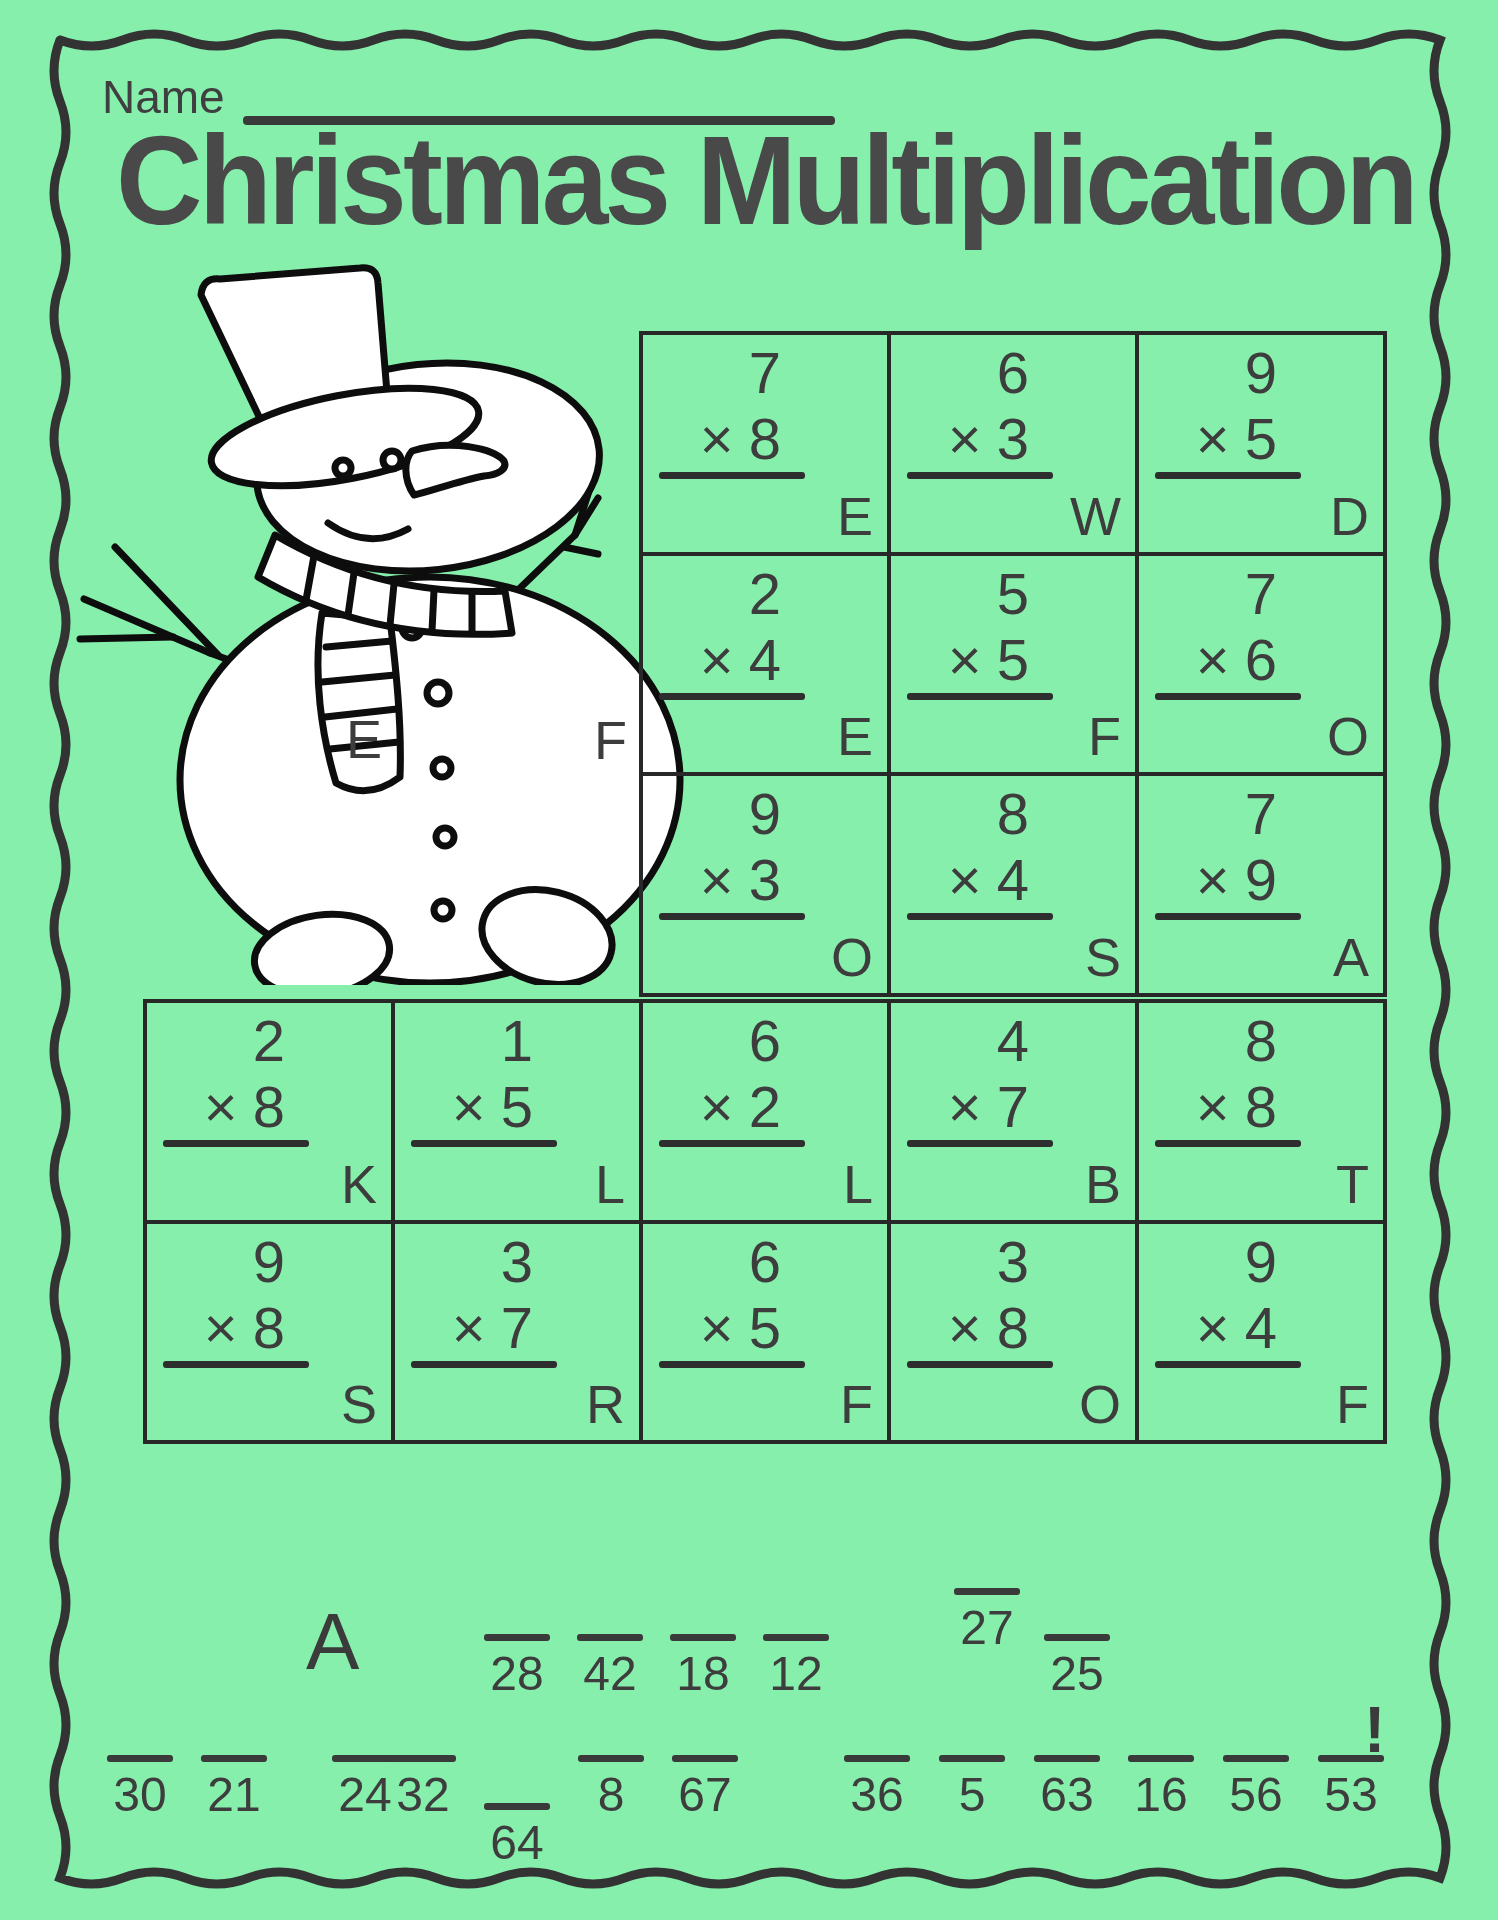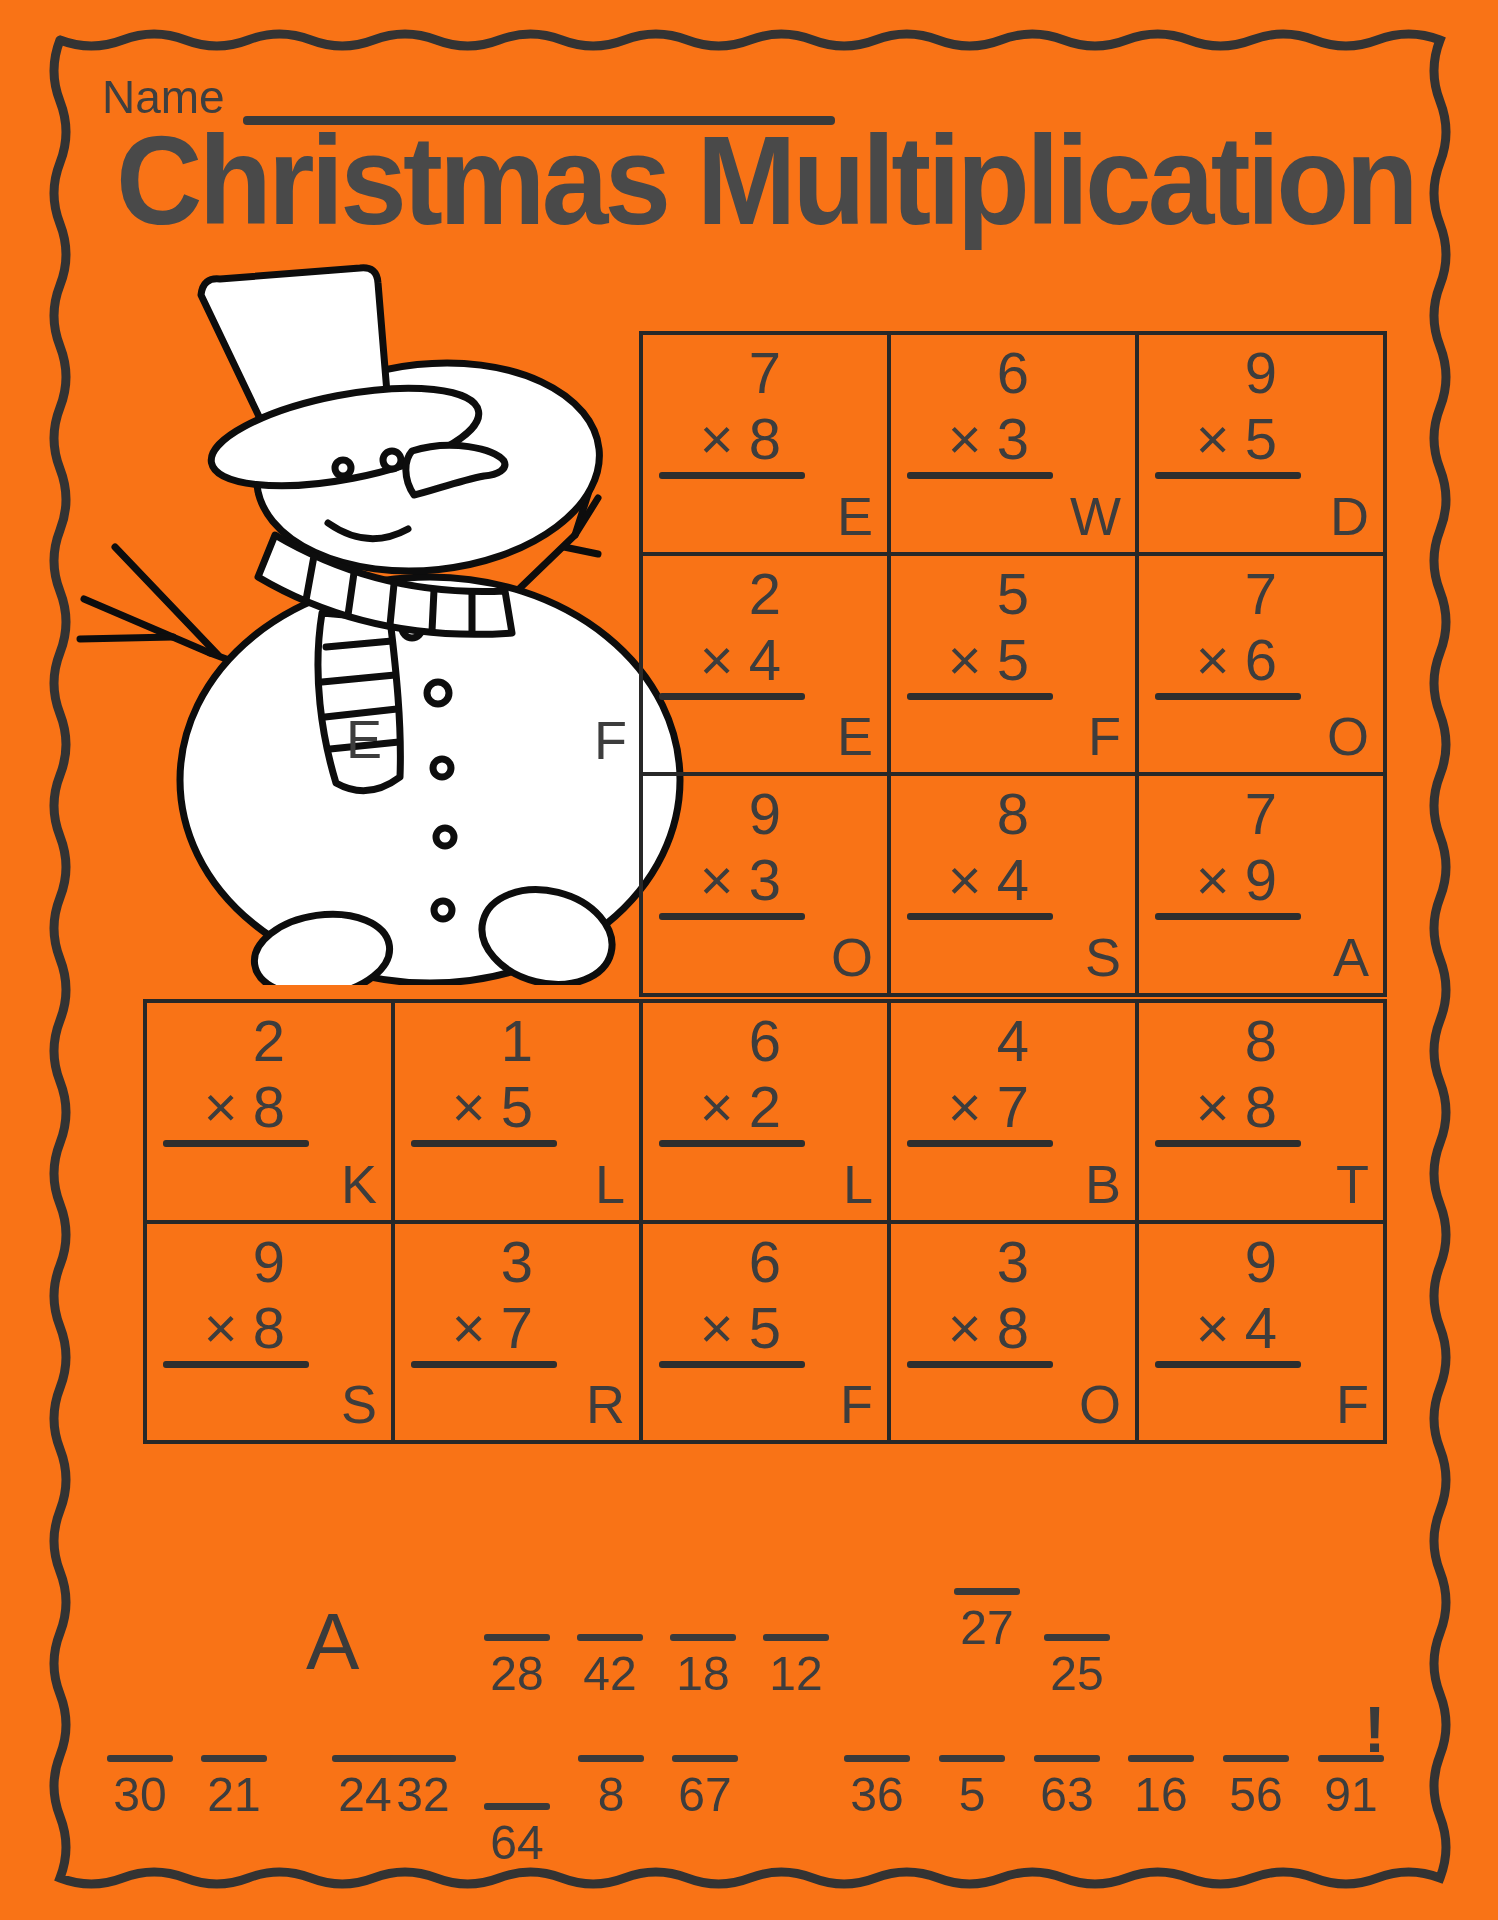--- a/index.html
+++ b/index.html
@@ -3,21 +3,21 @@
 <meta charset="utf-8">
 <style>
   :root{
     --ink:#3d3d3d;
     --grid:#282828;
     --border:#333333;
     --draw:#0d0d0d;
   }
   *{box-sizing:border-box}
   html,body{margin:0;padding:0;background:#fff}
-  .page{position:relative;width:1498px;height:1920px;background:#f97316;overflow:hidden;
+  .page{position:relative;width:1498px;height:1920px;background:#86efac;overflow:hidden;
         font-family:"Liberation Sans",sans-serif;color:var(--ink)}
   #border-svg{position:absolute;left:0;top:0;width:1498px;height:1920px}
   .name-label{position:absolute;left:102px;top:74px;font-size:46px;line-height:1;color:#3f3f3f}
   .name-line{position:absolute;left:243px;top:116px;width:592px;height:9px;background:#3a3a3a;border-radius:4px}
   .title{position:absolute;left:116px;top:118px;margin:0;font-size:126px;line-height:1;font-weight:bold;
          letter-spacing:-4px;color:#494949;white-space:nowrap;transform:scaleX(.95);transform-origin:left top}
   .snowman{position:absolute;left:70px;top:255px;width:660px;height:730px}
   .grid{position:absolute;display:grid;border:2px solid var(--grid);background:transparent}
   .cell{position:relative;border:2px solid var(--grid)}
   .num1{position:absolute;top:9px;left:0;width:138px;text-align:right;font-size:58px;line-height:1;color:var(--ink)}
@@ -294,18 +294,18 @@
       <div class="blank" style="left: 1128px; top: 1755px;">
         <div class="bar"></div>
         <span class="bnum">16</span>
       </div>
       <div class="blank" style="left: 1223px; top: 1755px;">
         <div class="bar"></div>
         <span class="bnum">56</span>
       </div>
       <div class="blank" style="left: 1318px; top: 1755px;">
         <div class="bar"></div>
-        <span class="bnum">91</span>
+        <span class="bnum">53</span>
       </div>
     </div>
   <span class="bang">!</span>
 
 </div>
 
 </body></html>

